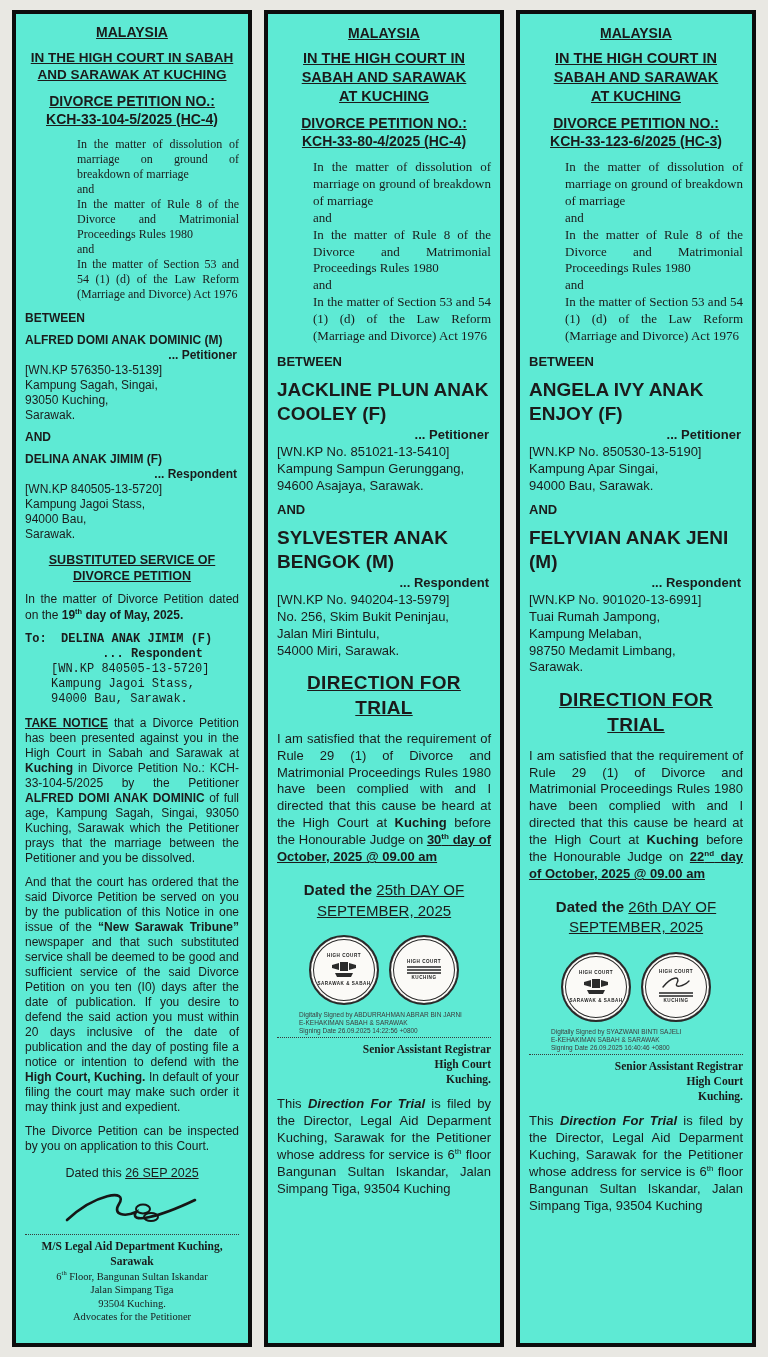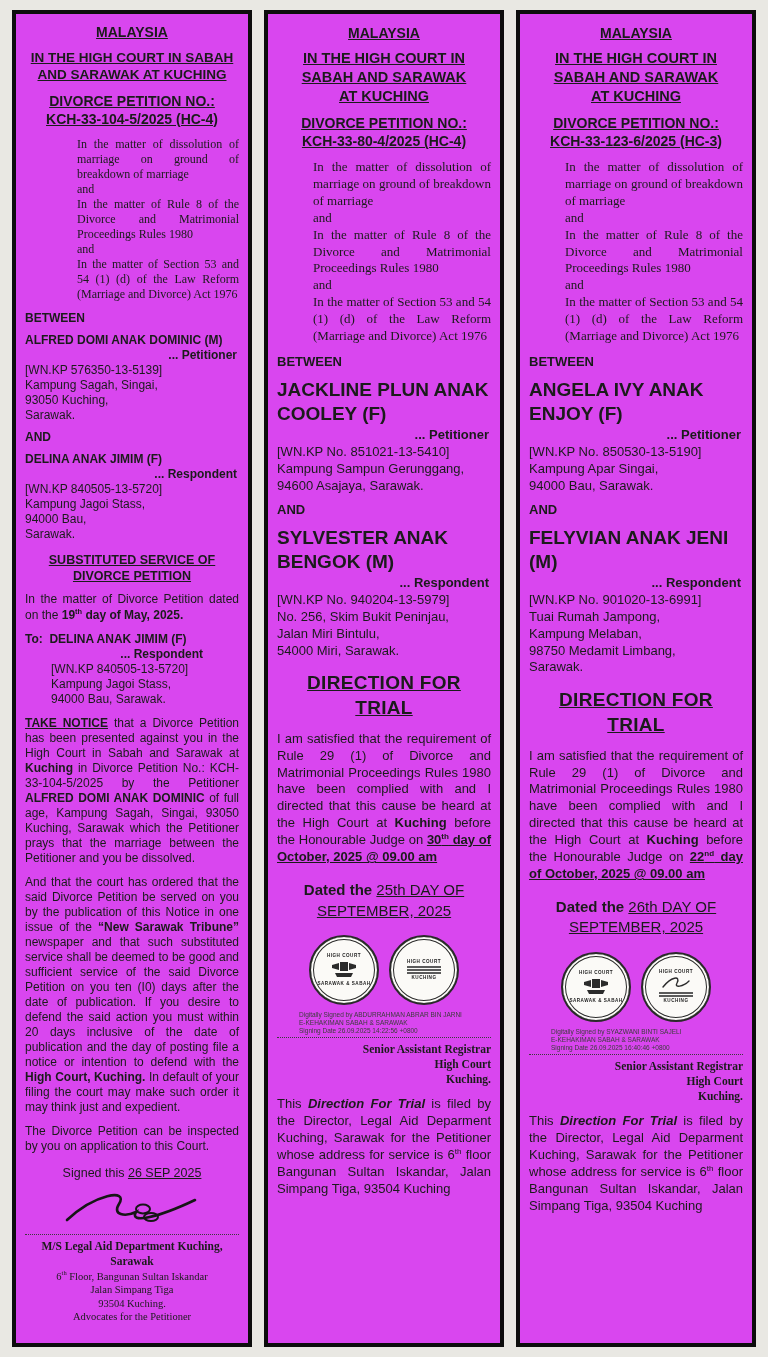--- a/index.html
+++ b/index.html
@@ -1,18 +1,18 @@
 <!DOCTYPE html>
 <html><head>
 <meta charset="utf-8">
 <style>
   html,body{margin:0;padding:0;width:768px;height:1357px;overflow:hidden;
     background:#e9e8e3;font-family:"Liberation Sans",sans-serif;color:#1b1b1b;}
   .page{display:flex;gap:12px;padding:10px 12px;box-sizing:border-box;width:768px;}
-  .notice{width:240px;box-sizing:border-box;border:4px solid #0d0d0d;background:#d946ef;
+  .notice{width:240px;box-sizing:border-box;border:4px solid #0d0d0d;background:#5eead4;
     padding:8px 9px;height:1337px;overflow:hidden;}
   .c1{font-size:12px;line-height:1.25;}
   .cw{font-size:13px;line-height:1.3;}
   .just{text-align:justify;}
   .bold{font-weight:bold;}
   .u{text-decoration:underline;}
   .bi{font-weight:bold;font-style:italic;}
   sup{font-size:0.62em;}
   .h-country{font-weight:bold;text-align:center;text-decoration:underline;font-size:14px;margin:2px 0 7px;}
   .h-court{font-weight:bold;text-align:center;text-decoration:underline;line-height:1.3;margin:0 0 8px;}
@@ -24,21 +24,21 @@
   .cw .matter{margin-left:36px;}
   .matter div{text-align:justify;font-family:Liberation Serif, serif;}
   .lbl{font-weight:bold;text-align:left;margin:7px 0;}
   .pname{font-weight:bold;}
   .cw .pname{font-size:19px;}
   .prole{font-weight:bold;text-align:right;padding-right:2px;}
   .party{margin-bottom:4px;}
   .sec-h{font-weight:bold;text-decoration:underline;text-align:center;font-size:12.5px;line-height:1.3;margin:10px 0 8px;}
   .dir-h{font-weight:bold;text-decoration:underline;text-align:center;font-size:19px;letter-spacing:.3px;margin:12px 0 10px;}
   .para{margin:0 0 9px;}
-  .to-block{margin:8px 0 9px;}
+  .to-block{margin:8px 0 9px;font-family:Liberation Mono, monospace;}
   .to-ind{margin-left:26px;}
   .dated-line{text-align:center;margin:12px 0 6px;font-size:12.5px;}
   .dated-block{text-align:center;font-size:15px;line-height:1.35;margin:14px 6px 10px;}
   .sig-wrap{text-align:center;margin:2px 0 0;}
   .dotline{border-top:1.5px dotted #3a3a3a;margin:2px 0 4px;}
   .firm{font-family:"Liberation Serif",serif;text-align:center;line-height:1.3;}
   .firm .fname{font-weight:bold;font-size:11.5px;}
   .firm div{font-size:10.5px;text-align:center;}
   .seals{display:flex;justify-content:center;gap:10px;margin:14px 0 6px;}
   .seal{width:66px;height:66px;border-radius:50%;border:2px solid #2a2a2a;
@@ -99,21 +99,21 @@
       <div class="to-ind">94000 Bau, Sarawak.</div>
     </div>
     <div class="para just">
       <span class="bold u">TAKE NOTICE</span><span> that a Divorce Petition has been presented against you in the High Court in Sabah and Sarawak at </span><b>Kuching</b><span> in Divorce Petition No.: KCH-33-104-5/2025 by the Petitioner </span><b>ALFRED DOMI ANAK DOMINIC</b><span> of full age, Kampung Sagah, Singai, 93050 Kuching, Sarawak which the Petitioner prays that the marriage between the Petitioner and you be dissolved.</span>
     </div>
     <div class="para just">
       <span>And that the court has ordered that the said Divorce Petition be served on you by the publication of this Notice in one issue of the </span><b>“New Sarawak Tribune”</b><span> newspaper and that such substituted service shall be deemed to be good and sufficient service of the said Divorce Petition on you ten (I0) days after the date of publication. If you desire to defend the said action you must within 20 days inclusive of the date of publication and the day of posting file a notice or intention to defend with the </span><b>High Court, Kuching.</b><span> In default of your filing the court may make such order it may think just and expedient.</span>
     </div>
     <div class="para just">The Divorce Petition can be inspected by you on application to this Court.</div>
     <div class="dated-line">
-      <span>Signed this </span><span class="u">26 SEP 2025</span>
+      <span>Dated this </span><span class="u">26 SEP 2025</span>
     </div>
     <div class="sig-wrap">
       <svg width="150" height="40" viewBox="0 0 150 40">
         <path d="M10 32 C 38 6, 72 0, 62 16 C 55 27, 68 29, 79 24 C 72 36, 100 30, 138 12" stroke="#161616" stroke-width="2.6" fill="none" stroke-linecap="round"></path>
         <ellipse cx="86" cy="21" rx="7" ry="4.5" stroke="#161616" stroke-width="2" fill="none"></ellipse>
         <ellipse cx="94" cy="29" rx="7" ry="4" stroke="#161616" stroke-width="2" fill="none"></ellipse>
       </svg>
     </div>
     <div class="dotline"></div>
     <div class="firm">

